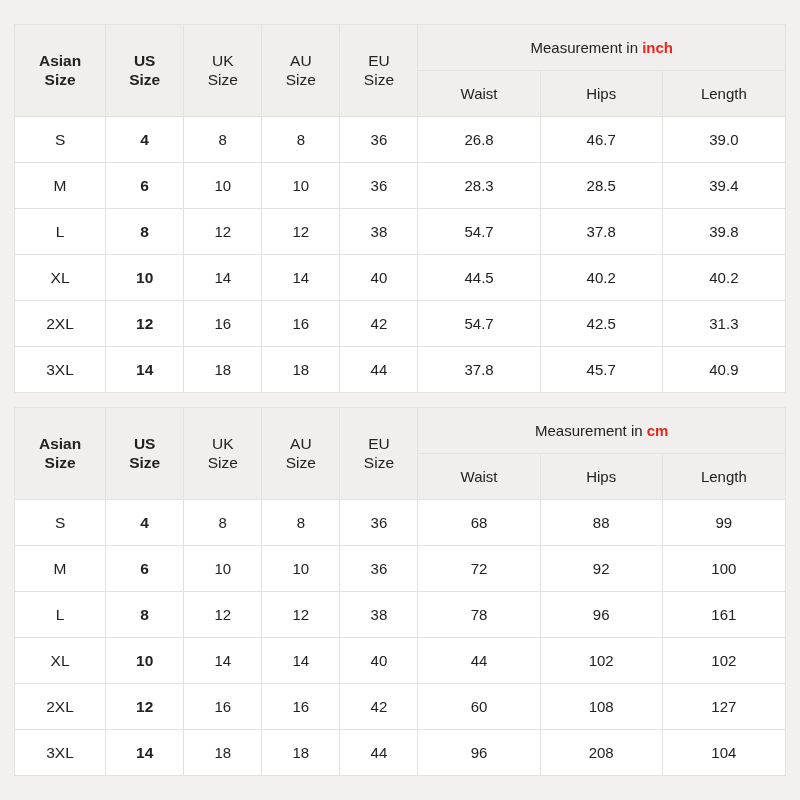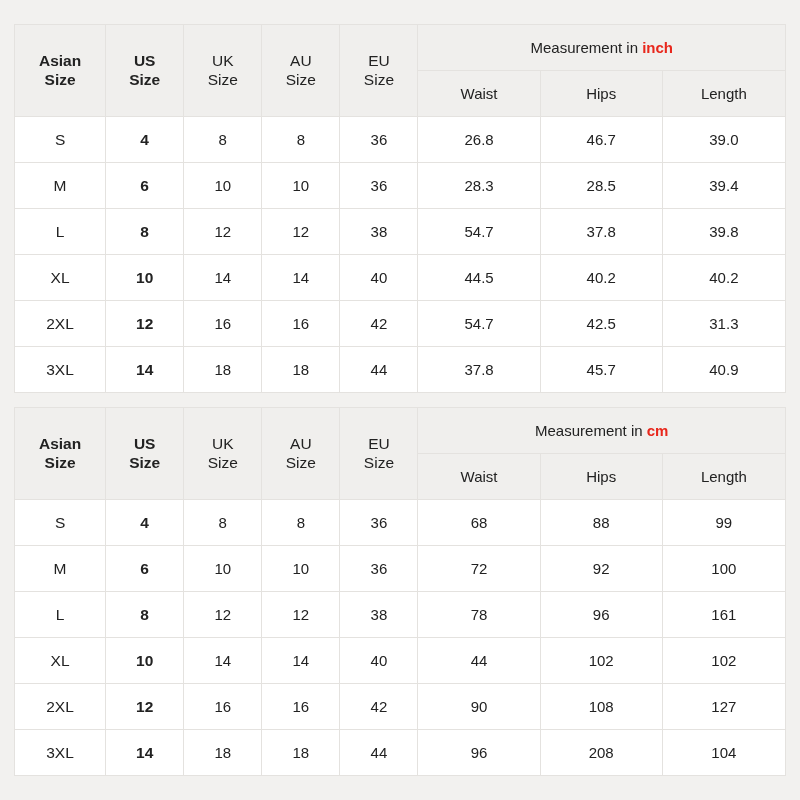--- a/index.html
+++ b/index.html
@@ -260,21 +260,21 @@
         <td class="meas">44</td>
         <td class="meas">102</td>
         <td class="meas">102</td>
       </tr>
       <tr>
         <td class="asian">2XL</td>
         <td class="us">12</td>
         <td class="num">16</td>
         <td class="num">16</td>
         <td class="num">42</td>
-        <td class="meas">90</td>
+        <td class="meas">60</td>
         <td class="meas">108</td>
         <td class="meas">127</td>
       </tr>
       <tr>
         <td class="asian">3XL</td>
         <td class="us">14</td>
         <td class="num">18</td>
         <td class="num">18</td>
         <td class="num">44</td>
         <td class="meas">96</td>

